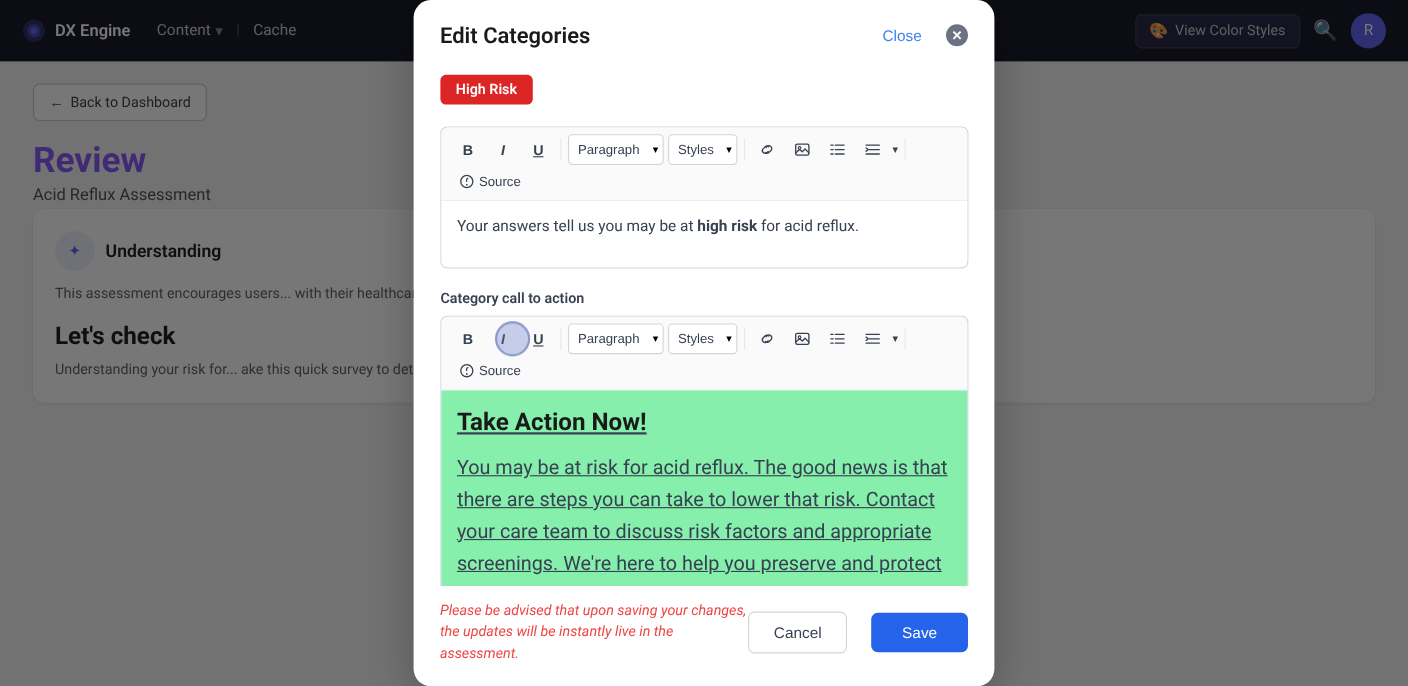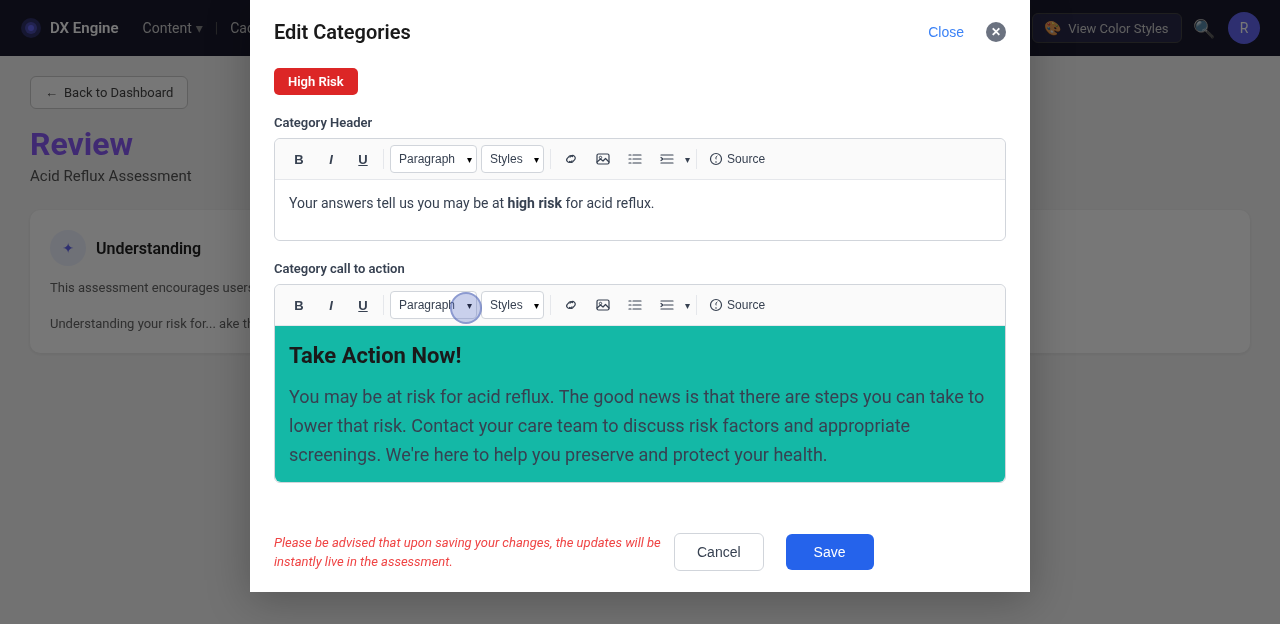--- a/index.html
+++ b/index.html
@@ -69,21 +69,21 @@
       border: 1px solid #ccc;
       border-radius: 6px;
       padding: 8px 14px;
       font-size: 13px;
       color: #444;
       background: white;
       margin-bottom: 16px;
     }
 
     .bg-title { font-size: 32px; font-weight: 700; color: #8b5cf6; margin-bottom: 4px; }
-    .bg-subtitle { font-size: 15px; color: #555; margin-bottom: 25px; }
+    .bg-subtitle { font-size: 15px; color: #555; margin-bottom: 4px; }
 
     .bg-card {
       background: white;
       border-radius: 10px;
       padding: 20px;
       box-shadow: 0 1px 4px rgba(0,0,0,0.08);
     }
 
     .bg-card-logo { display: flex; align-items: center; gap: 10px; margin-bottom: 12px; }
     .bg-card-logo-icon {
@@ -117,23 +117,23 @@
       align-items: flex-start;
       justify-content: center;
       padding-top: 0;
     }
 
     .modal {
       position: absolute;
       left: 50%;
       top: 0;
       transform: translateX(-50%);
-      width: 780px;
+      width: 528px;
       background: white;
-      border-radius: 0;
+      border-radius: 16px;
       box-shadow: 0 8px 40px rgba(0,0,0,0.25);
       display: flex;
       flex-direction: column;
       max-height: 624px;
       overflow: hidden;
     }
 
     .modal-header {
       display: flex;
       align-items: center;
@@ -266,22 +266,23 @@
 
     .editor-content .bold { font-weight: 700; }
 
     
     .editor-content-cta {
       padding: 12px 14px;
       min-height: 140px;
       font-size: 14px;
       color: #374151;
       line-height: 1.6;
-      background: #14b8a6;
+      background: #86efac;
       border-radius: 0 0 6px 6px;
+      text-decoration: underline;
     }
 
     .cta-heading {
       font-size: 22px;
       font-weight: 700;
       color: #1a1a1a;
       margin-bottom: 10px;
     }
 
     .cta-body { font-size: 18px; color: #374151; line-height: 1.6; }
@@ -381,20 +382,21 @@
     </div>
     <div class="bg-title">Review</div>
     <div class="bg-subtitle">Acid Reflux Assessment</div>
 
     <div class="bg-card">
       <div class="bg-card-logo">
         <div class="bg-card-logo-icon">✦</div>
         <span class="bg-card-logo-name">Understanding</span>
       </div>
       <div class="bg-card-desc">This assessment encourages users... with their healthcare provider. Even if a user isn't at risk, the assessm...</div>
+      <div class="bg-section-title">Let's check</div>
       <div class="bg-section-desc">Understanding your risk for... ake this quick survey to determine your risk and lea...</div>
     </div>
   </div>
 </div>
 
 <div class="modal-overlay">
   <div class="modal">
 
     <div class="modal-header">
       <span class="modal-title">Edit Categories</span>
@@ -403,21 +405,20 @@
         <div class="modal-close-x">✕</div>
       </button>
     </div>
 
     <div class="modal-body">
 
       
       <div class="risk-badge">High Risk</div>
 
       
-      <div class="section-label">Category Header</div>
 
       <div class="editor-container">
         <div class="editor-toolbar">
           <button class="toolbar-btn" style="font-weight:700">B</button>
           <button class="toolbar-btn" style="font-style:italic">I</button>
           <button class="toolbar-btn" style="text-decoration:underline">U</button>
 
           <div class="toolbar-divider"></div>
 
           <div class="toolbar-select-wrapper">

